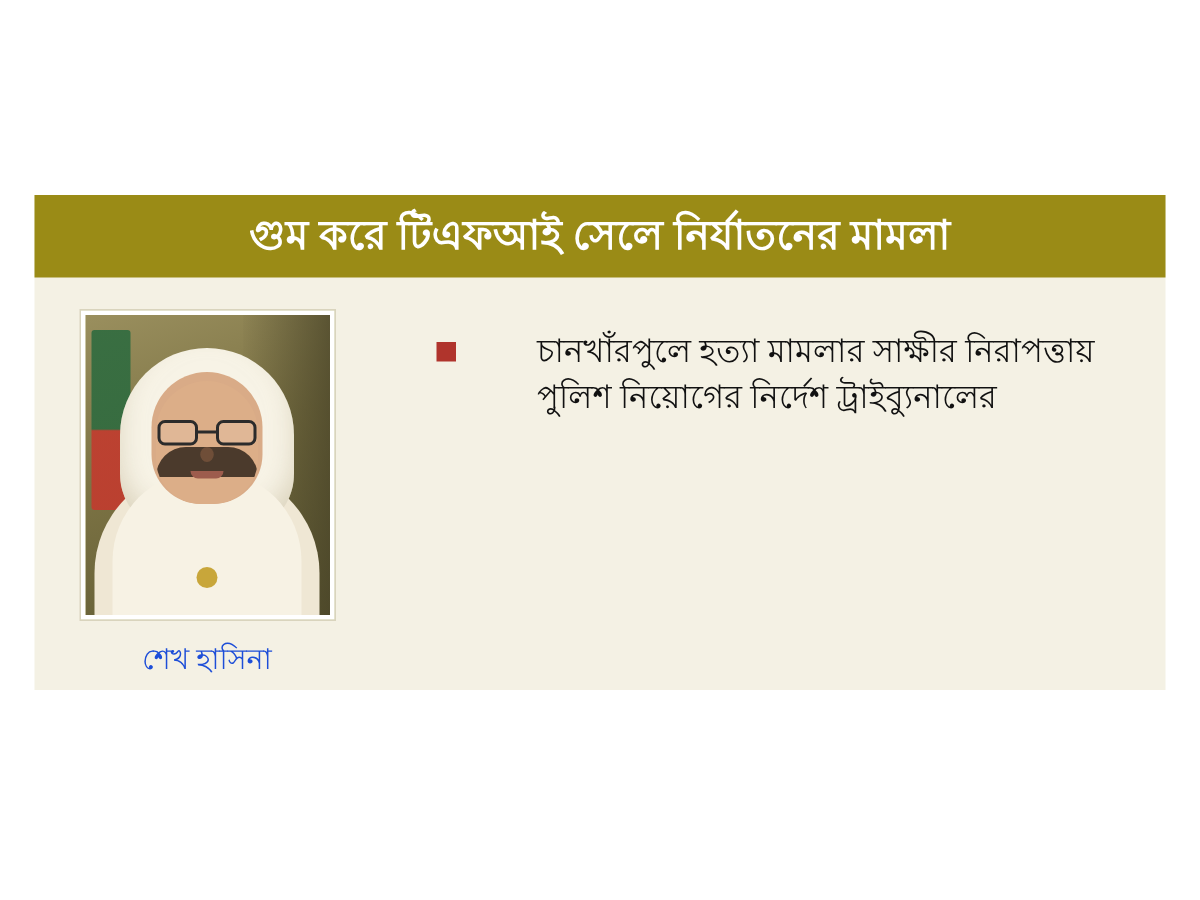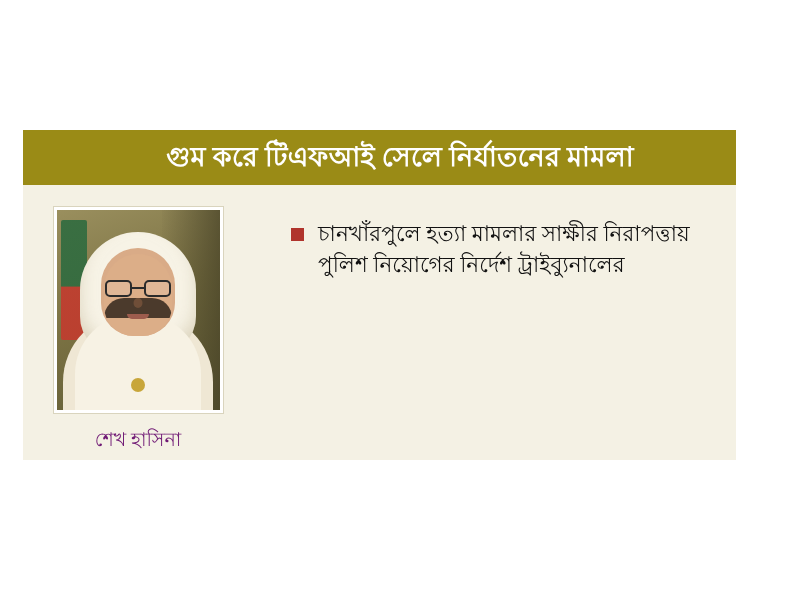--- a/index.html
+++ b/index.html
@@ -6,21 +6,21 @@
     margin: 0;
     padding: 0;
     width: 800px;
     height: 600px;
     background: #ffffff;
     font-family: "Liberation Sans", sans-serif;
   }
 
   .page {
     position: relative;
-    width: 736px;
+    width: 800px;
     height: 600px;
     background: #ffffff;
     overflow: hidden;
   }
 
   .infographic {
     position: absolute;
     left: 23px;
     top: 130px;
     width: 754px;
@@ -225,21 +225,21 @@
     width: 14px;
     height: 14px;
     background: #c8a63a;
     border-radius: 50%;
   }
 
   .portrait-caption {
     margin-top: 12px;
     font-family: "Liberation Serif", serif;
     font-size: 19px;
-    color: #701a75;
+    color: #1d4ed8;
     text-align: center;
   }
 
   .bullets {
     flex: 1;
     padding: 34px 40px 0 38px;
     box-sizing: border-box;
   }
 
   .bullet-item {
@@ -256,20 +256,21 @@
     margin-top: 9px;
     margin-right: 14px;
   }
 
   .bullet-text {
     font-family: "Liberation Serif", serif;
     font-size: 21.5px;
     line-height: 1.45;
     color: #111111;
     letter-spacing: 0.1px;
+    margin-left: 40px;
   }
 </style>
 </head>
 <body>
 
 <div class="page">
 
   <div class="infographic">
 
     <div class="headline-bar">

